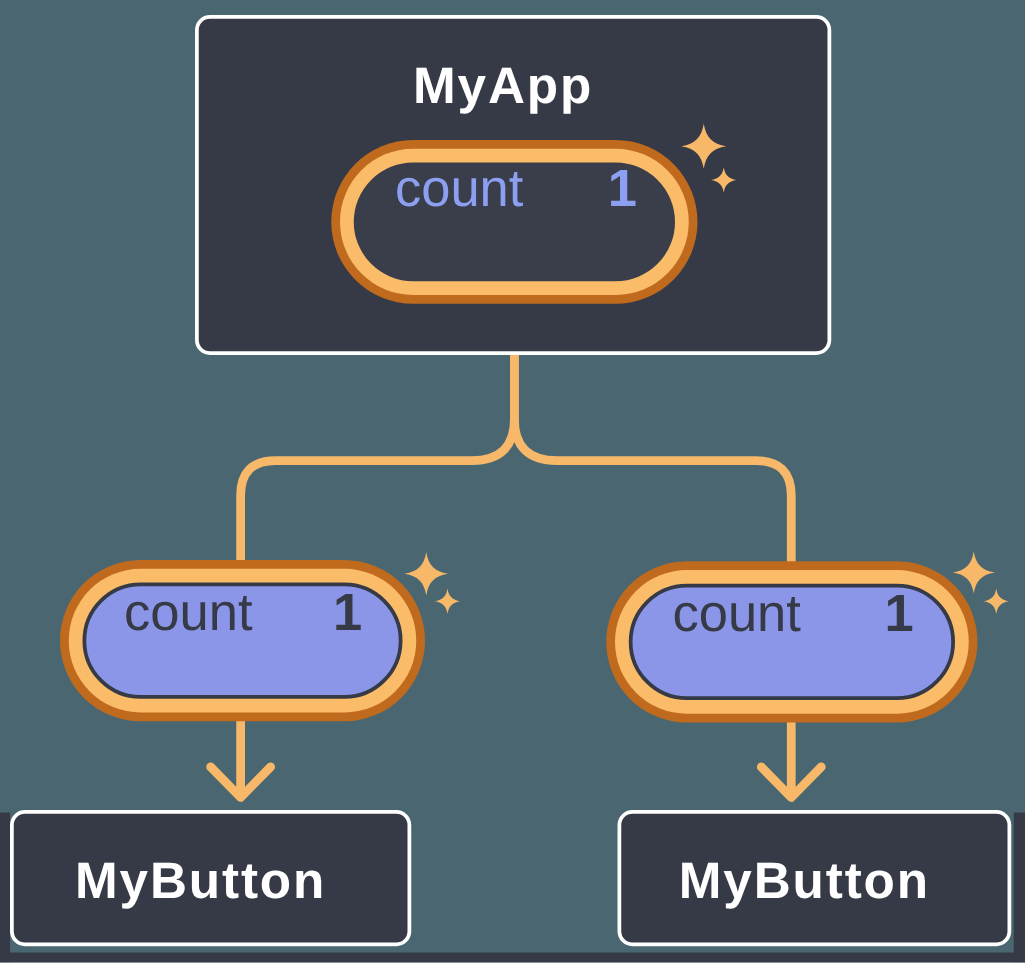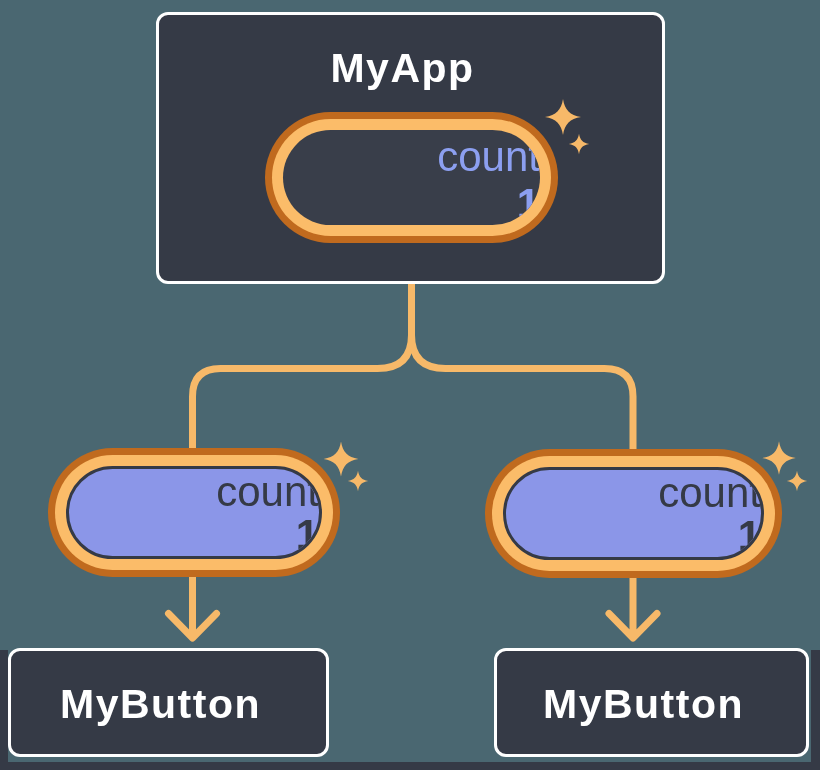--- a/index.html
+++ b/index.html
@@ -66,23 +66,22 @@
     height: 100%;
     border-radius: 999px;
     background: var(--orange-light, #fbbc69);
     padding: 11px;
   }
   .pill-core {
     box-sizing: border-box;
     height: 100%;
     border-radius: 999px;
     display: flex;
-    align-items: flex-end;
+    align-items: flex-start;
     overflow: hidden;
-    flex-direction: column;
   }
   .pill-core.core-dark { background: var(--pill-interior, #393e4a); }
   .pill-core.core-light {
     background: var(--state-fill, #8b96e8);
     border: 3px solid var(--state-text-dark, #353a46);
   }
   .pill-cell {
     display: flex;
     align-items: center;
     justify-content: center;

